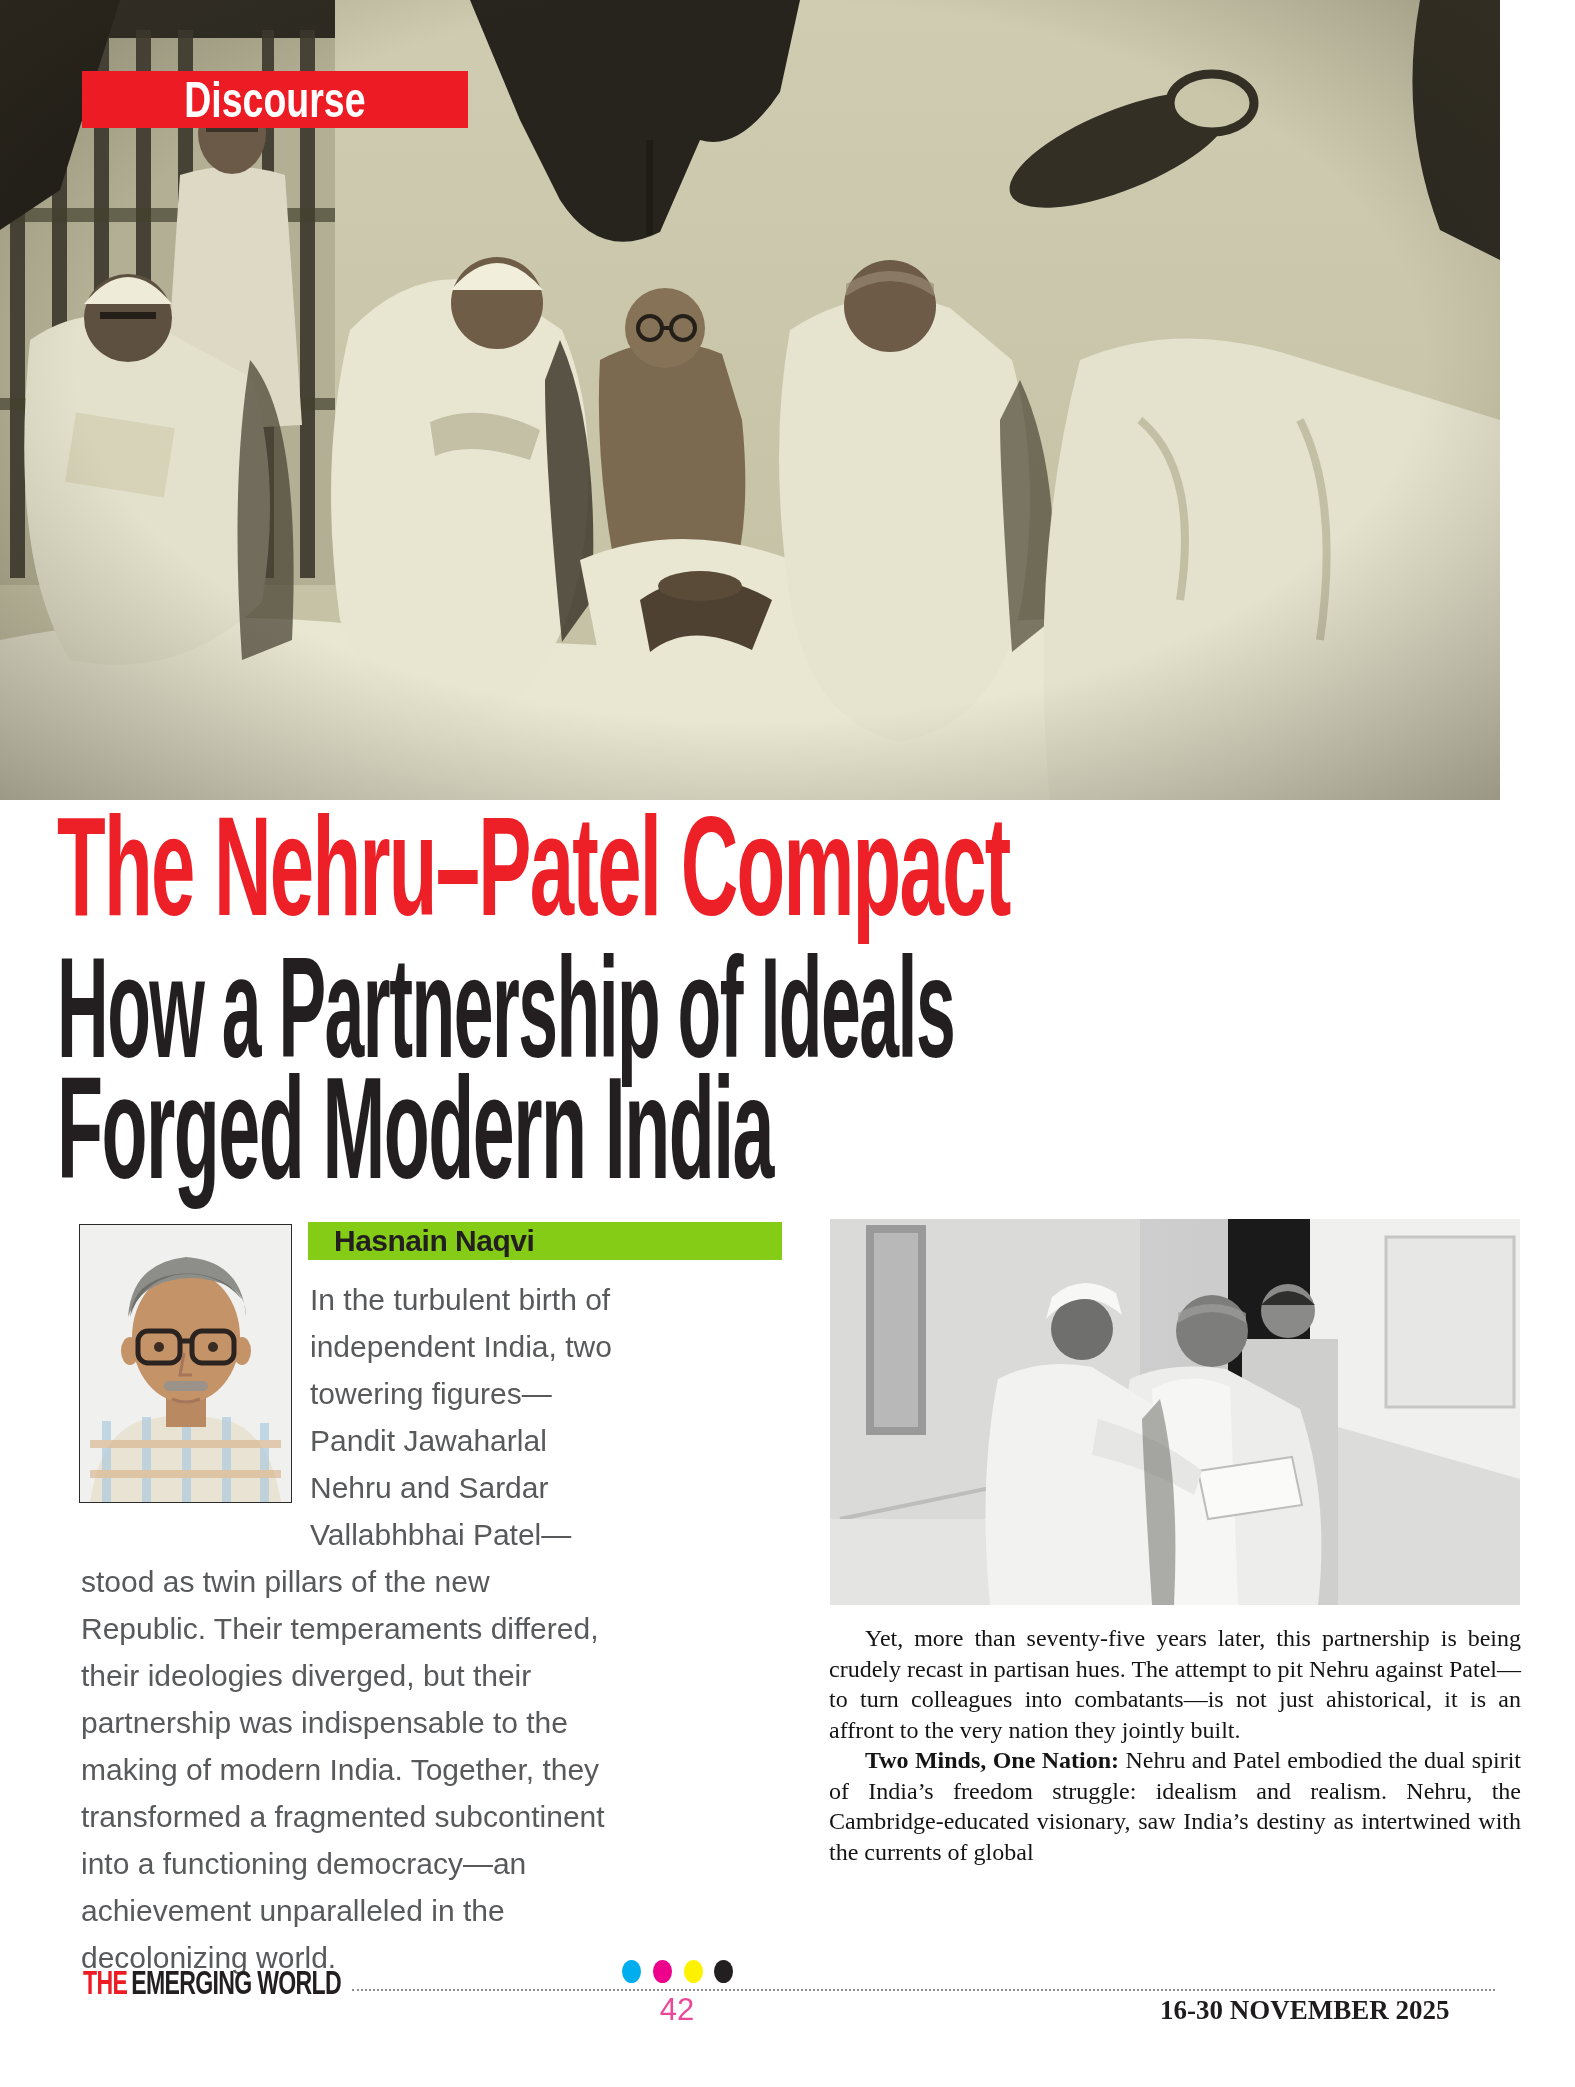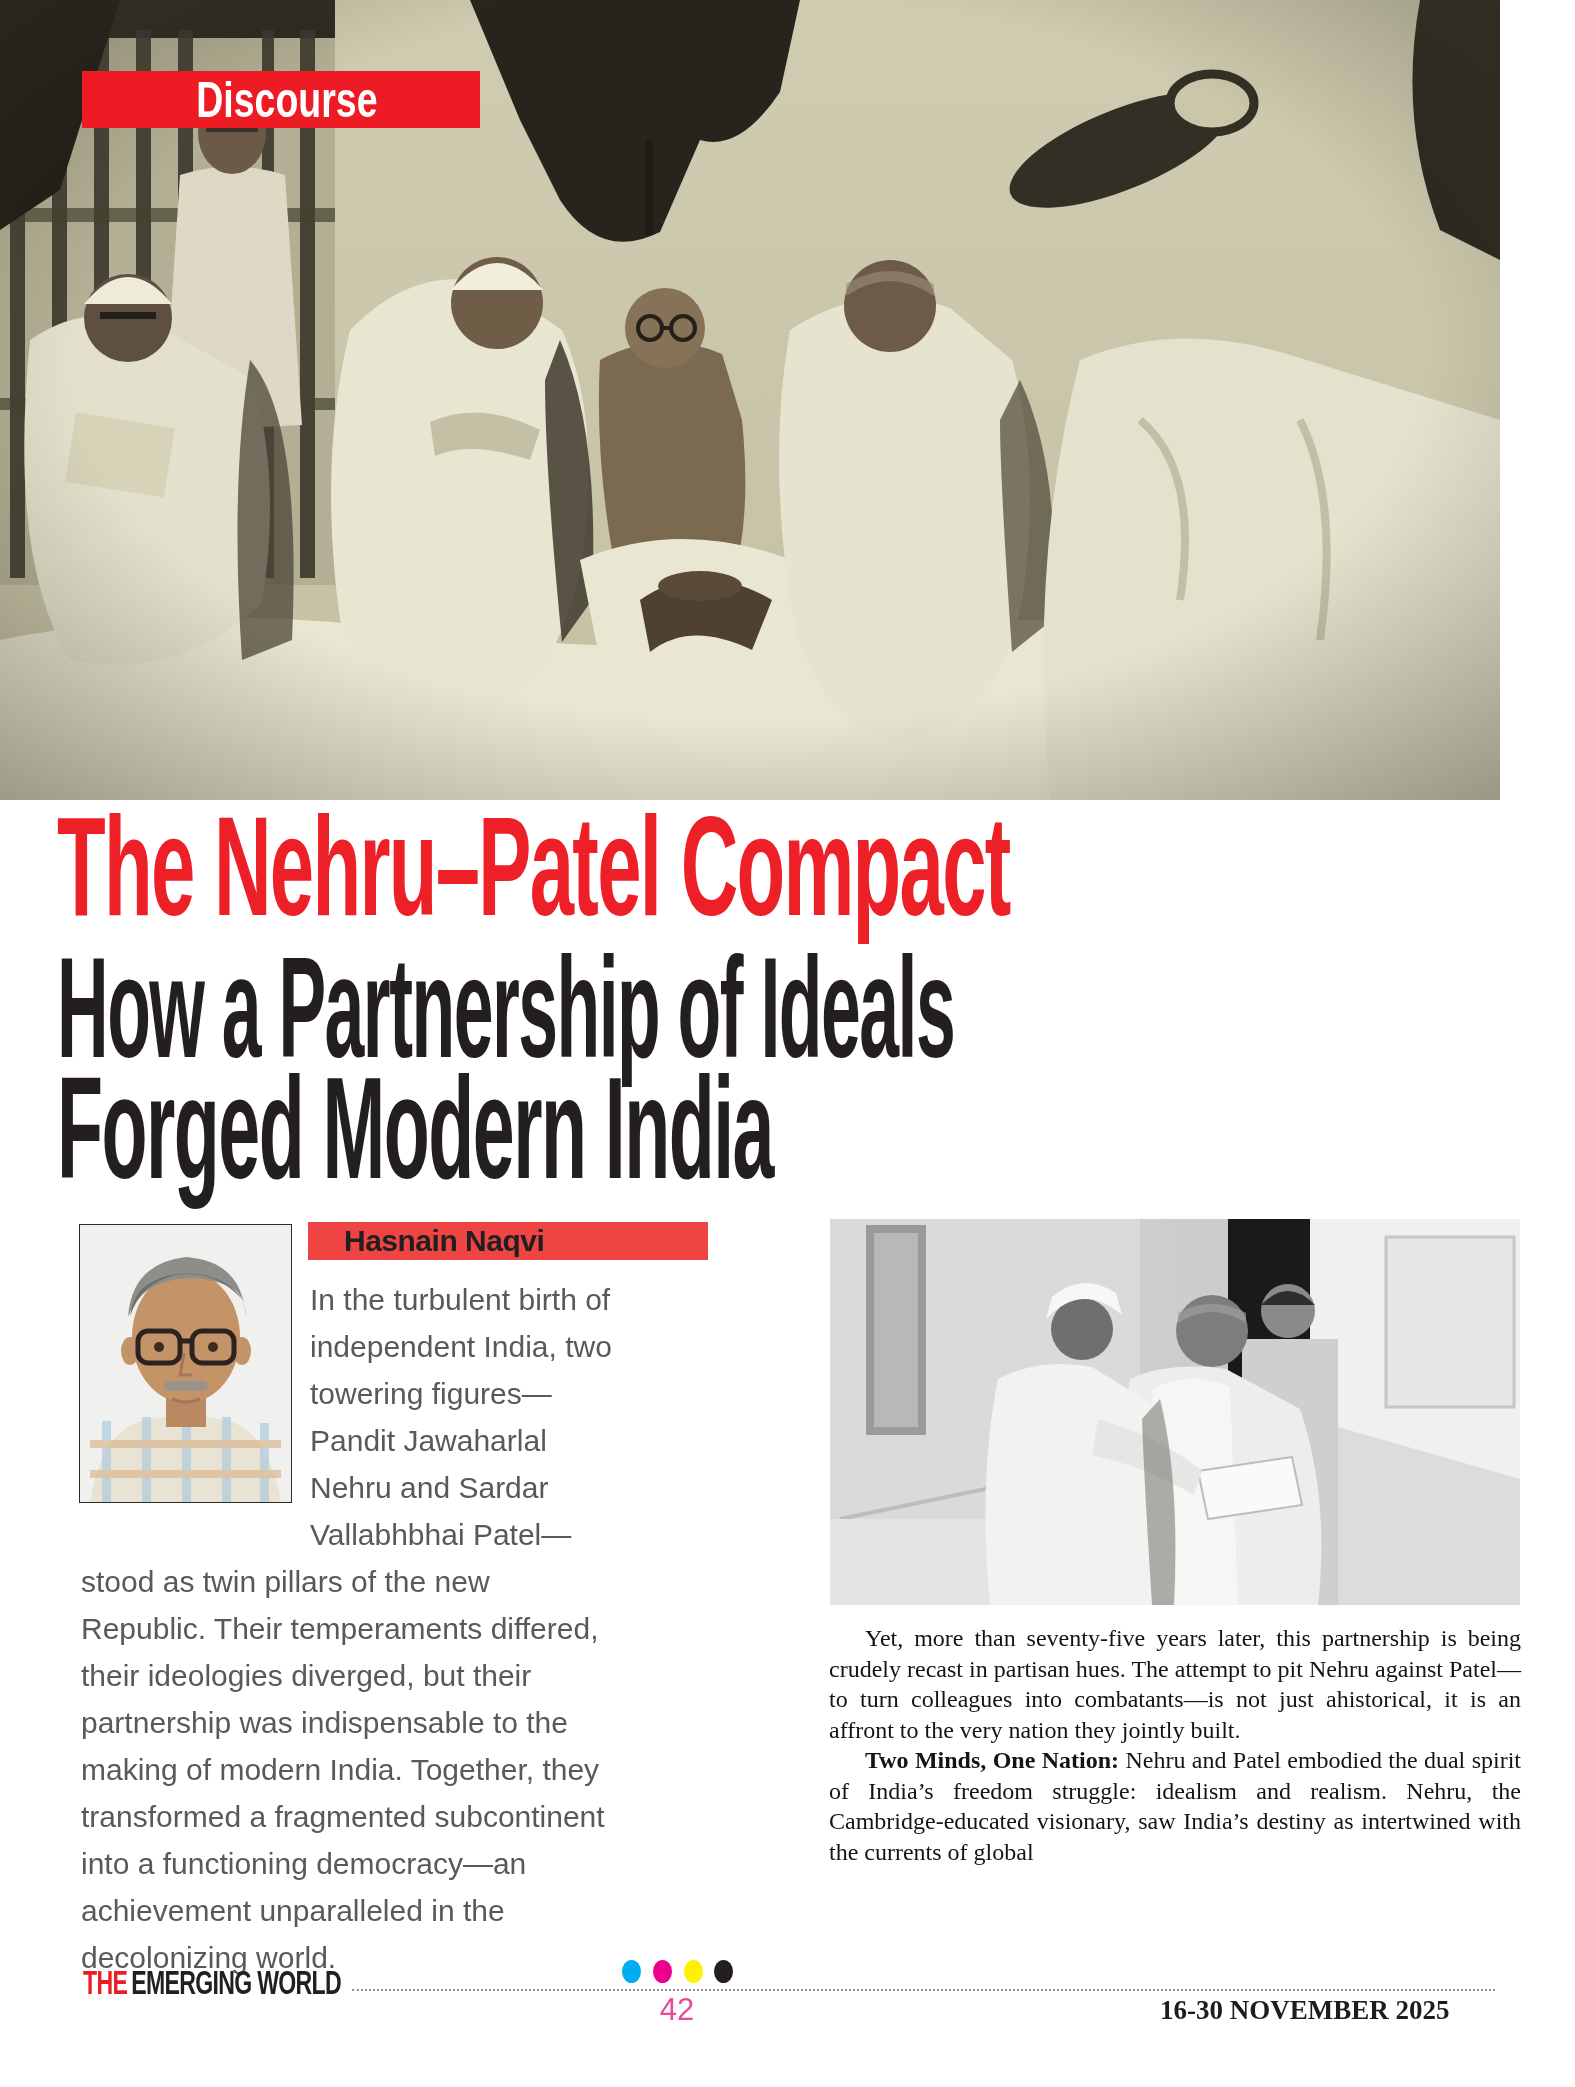--- a/index.html
+++ b/index.html
@@ -3,35 +3,35 @@
 <meta charset="utf-8">
 <style>
   html,body{margin:0;padding:0;background:#ffffff;}
   .page{position:relative;width:1575px;height:2087px;background:#fff;overflow:hidden;
         font-family:"Liberation Sans",sans-serif;}
   .abs{position:absolute;}
   
   .hero{left:0;top:0;width:1500px;height:800px;}
   
   .discourse{left:82px;top:71px;width:386px;height:57px;background:#ed1c24;
-             display:flex;align-items:center;justify-content:center;padding-left:12px;}
+             display:flex;align-items:center;justify-content:center;}
   .discourse span{display:inline-block;transform:scaleX(.75);white-space:nowrap;
              color:#fff;font-weight:700;font-size:50px;letter-spacing:0;}
   
   .hl{position:absolute;margin:0;font-weight:700;line-height:1;}
   .cond{display:inline-block;transform-origin:0 0;white-space:nowrap;}
   .hl-red{left:57px;top:796px;font-size:141px;color:#ed2028;}
   .hl-red .cond{transform:scaleX(.565);letter-spacing:-3px;}
   .hl-b1{left:57px;top:936px;font-size:143px;color:#231f20;}
   .hl-b1 .cond{transform:scaleX(.50);letter-spacing:-3px;}
   .hl-b2{left:57px;top:1056px;font-size:145px;color:#231f20;}
   .hl-b2 .cond{transform:scaleX(.52);letter-spacing:-3px;}
   
-  .band{left:308px;top:1222px;width:400px;height:38px;background:#ef4444;
-        box-sizing:border-box;padding-left:36px;display:flex;align-items:center;}
+  .band{left:308px;top:1222px;width:474px;height:38px;background:#84cc16;
+        box-sizing:border-box;padding-left:26px;display:flex;align-items:center;}
   .band span{font-weight:700;font-size:30px;color:#231f20;letter-spacing:-0.5px;}
   
   .leftcol{left:79px;top:1224px;width:540px;}
   .authorphoto{float:left;width:213px;height:279px;border:1px solid #2b2b2b;
         box-sizing:border-box;margin:0 18px 10px 0;background:#f0f1ef;}
   .intro{margin:2px;padding-top:50px;font-size:30px;line-height:47px;color:#58595b;}
   
   .photo2{left:830px;top:1219px;width:690px;height:386px;}
   .rightcol{left:829px;top:1623px;width:692px;}
   .rightcol p{margin:0;font-family:Liberation Serif, serif;font-size:24px;

